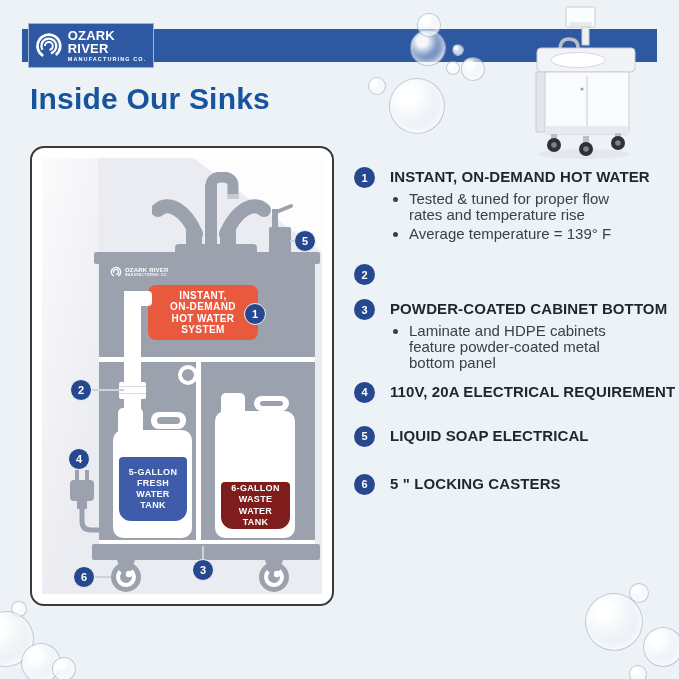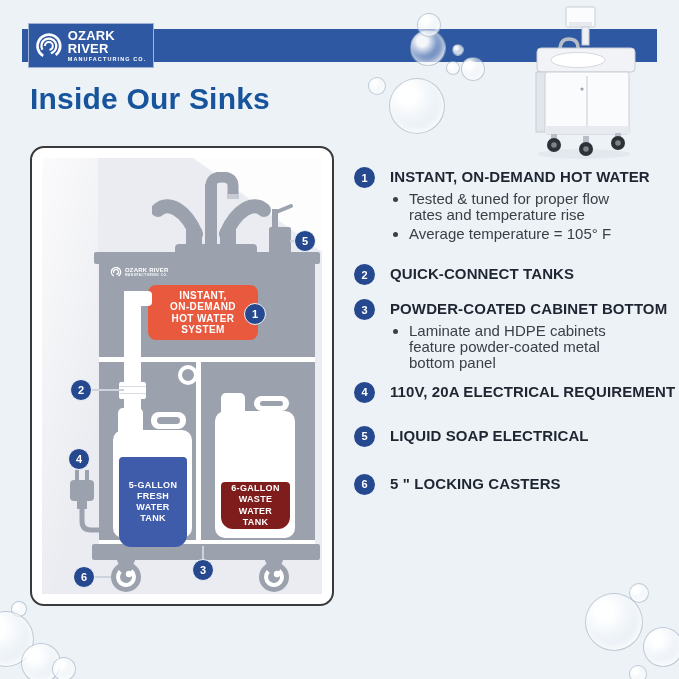--- a/index.html
+++ b/index.html
@@ -193,21 +193,21 @@
   <div class="pipe-valve"></div>
   <div class="pipe-collar"></div>
 
   <div class="vent"></div>
 
   <div class="jug-cap" style="left:86px;top:260px;width:25px;height:24px;"></div>
   <div class="jug-handle" style="left:119px;top:264px;width:35px;height:17px;">
       <div class="hole"></div>
     </div>
   <div class="jug-body" style="left:81px;top:282px;width:79px;height:108px;"></div>
-  <div class="tank-label" style="left:87px;top:309px;width:68px;height:90px;background:#3f5caa;border-radius:4px 4px 12px 12px;">5-GALLON
+  <div class="tank-label" style="left:87px;top:309px;width:68px;height:64px;background:#3f5caa;border-radius:4px 4px 12px 12px;">5-GALLON
 FRESH WATER
 TANK</div>
 
   <div class="jug-cap" style="left:189px;top:245px;width:24px;height:20px;"></div>
   <div class="jug-handle" style="left:222px;top:248px;width:35px;height:15px;">
       <div class="hole"></div>
     </div>
   <div class="jug-body" style="left:183px;top:263px;width:80px;height:127px;"></div>
   <div class="tank-label" style="left:189px;top:334px;width:69px;height:47px;background:#7f1d1d;border-radius:4px 4px 12px 12px;">6-GALLON
 WASTE WATER
@@ -250,29 +250,28 @@
 </div>
 
 <div class="features">
 
   <div class="feature f1">
     <div class="badge">1</div>
     <div class="ftext">
       <h3>INSTANT, ON-DEMAND HOT WATER</h3>
       <ul>
         <li>Tested &amp; tuned for proper flow rates and temperature rise</li>
-        <li>Average temperature = 105° F</li>
+        <li>Average temperature = 139° F</li>
       </ul>
     </div>
   </div>
 
   <div class="feature f2">
     <div class="badge">2</div>
     <div class="ftext">
-      <h3>QUICK-CONNECT TANKS</h3>
     </div>
   </div>
 
   <div class="feature f3">
     <div class="badge">3</div>
     <div class="ftext">
       <h3>POWDER-COATED CABINET BOTTOM</h3>
       <ul>
         <li>Laminate and HDPE cabinets feature powder-coated metal bottom panel</li>
       </ul>

